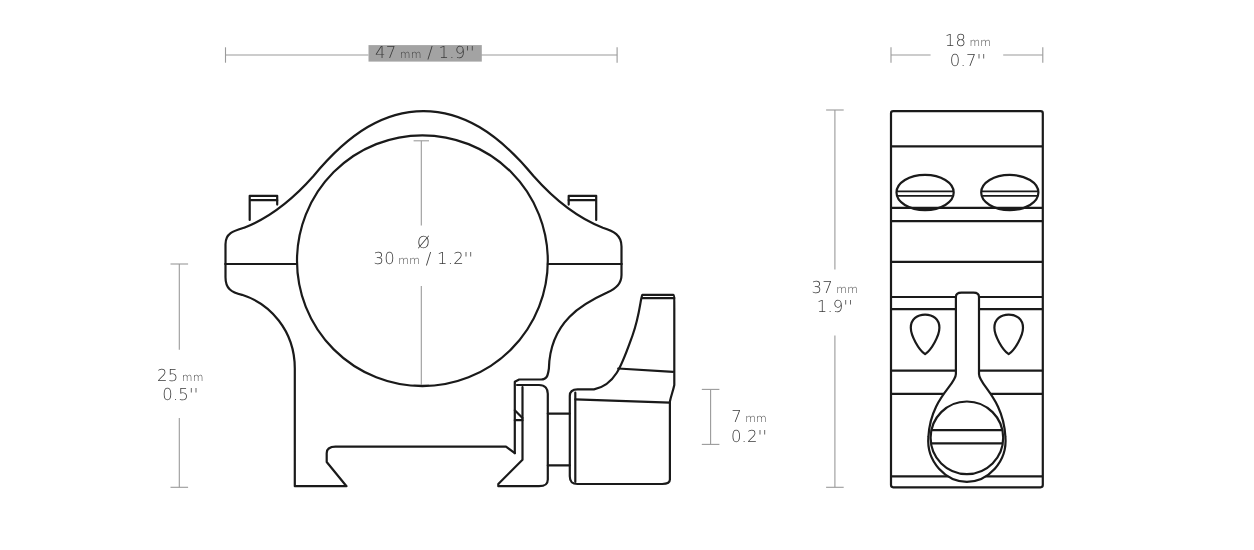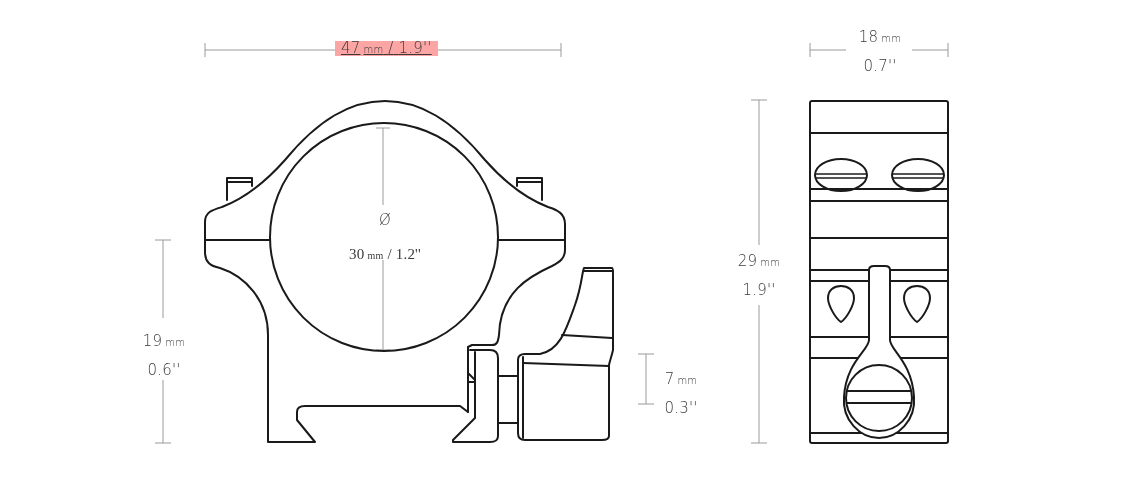--- a/index.html
+++ b/index.html
@@ -1,22 +1,22 @@
 <!DOCTYPE html>
 <html><head>
   <meta charset="utf-8">
   <style>
     html, body { margin: 0; padding: 0; background: #ffffff; }
     body { width: 1140px; height: 500px; overflow: hidden; position: relative; font-family: "DejaVu Sans", sans-serif; }
     #canvas { position: absolute; left: 0; top: 0; width: 1140px; height: 500px; }
     .lbl { position: absolute; color: #3a3a3a; font-family: "DejaVu Sans", sans-serif; font-weight: 300; text-align: center; white-space: nowrap; line-height: 1; }
     .big { font-size: 15px; letter-spacing: 0.2px; }
     .unit { font-size: 10px; margin-left: 3px; }
-    .line2 { display: block; font-size: 15px; margin-top: 14px; }
-    .bg { background: #fca5a5; padding: 0 6px; text-decoration: underline; }
+    .line2 { display: block; font-size: 15px; margin-top: 3px; }
+    .bg { background: #a3a3a3; padding: 0 6px; }
   </style>
 </head>
 <body>
 
 <svg id="canvas" width="1140" height="500" viewBox="0 0 1140 500" xmlns="http://www.w3.org/2000/svg">
 
   <g stroke="#9a9a9a" stroke-width="1" fill="none">
 
     <line x1="205" y1="50" x2="335" y2="50"></line>
     <line x1="437" y1="50" x2="561" y2="50"></line>
@@ -110,38 +110,38 @@
 </svg>
 
 <div class="lbl big bg" style="left:335px; top:41px;">
   <span>47</span><span class="unit">mm</span>
   <span>/</span>
   <span>1.9''</span>
 </div>
 
 <div class="lbl big" style="left:330px; top:213px; width:110px;">
   <span class="line2" style="margin-top:0;">Ø</span>
-  <span class="line2" style="margin-top:19px;font-family:Liberation Serif, serif;">
+  <span class="line2" style="margin-top:0;">
     <span>30</span><span class="unit">mm</span>
     <span>/</span>
     <span>1.2''</span>
   </span>
 </div>
 
 <div class="lbl big" style="left:136px; top:334px; width:56px;">
-  <span>19</span><span class="unit">mm</span>
-  <span class="line2">0.6''</span>
+  <span>25</span><span class="unit">mm</span>
+  <span class="line2">0.5''</span>
 </div>
 
 <div class="lbl big" style="left:658px; top:372px; width:46px;">
   <span>7</span><span class="unit">mm</span>
-  <span class="line2">0.3''</span>
+  <span class="line2">0.2''</span>
 </div>
 
 <div class="lbl big" style="left:731px; top:254px; width:56px;">
-  <span>29</span><span class="unit">mm</span>
+  <span>37</span><span class="unit">mm</span>
   <span class="line2">1.9''</span>
 </div>
 
 <div class="lbl big" style="left:849px; top:30px; width:62px;">
   <span>18</span><span class="unit">mm</span>
   <span class="line2">0.7''</span>
 </div>
 
 </body></html>

